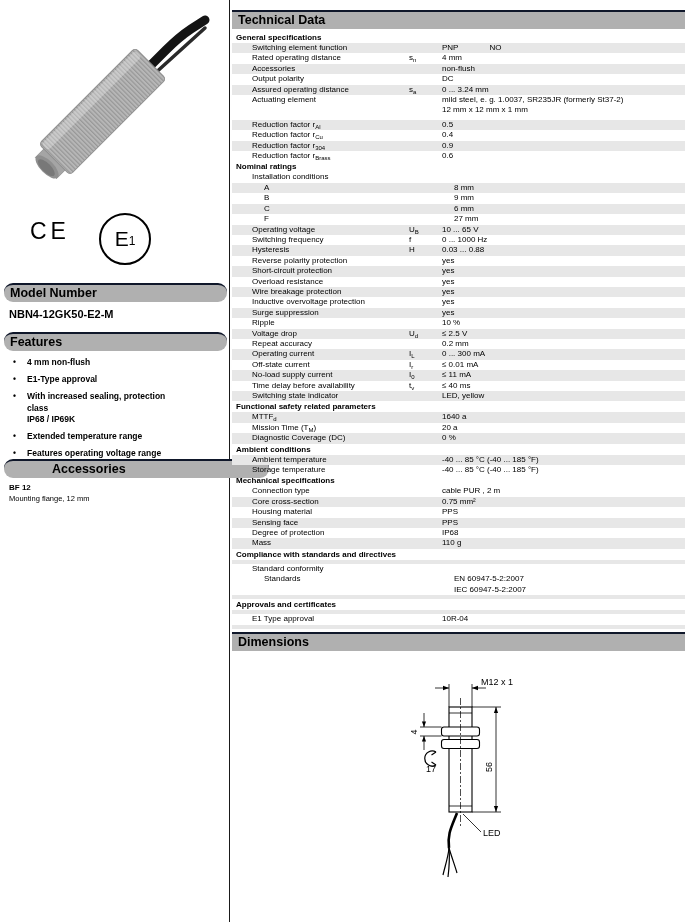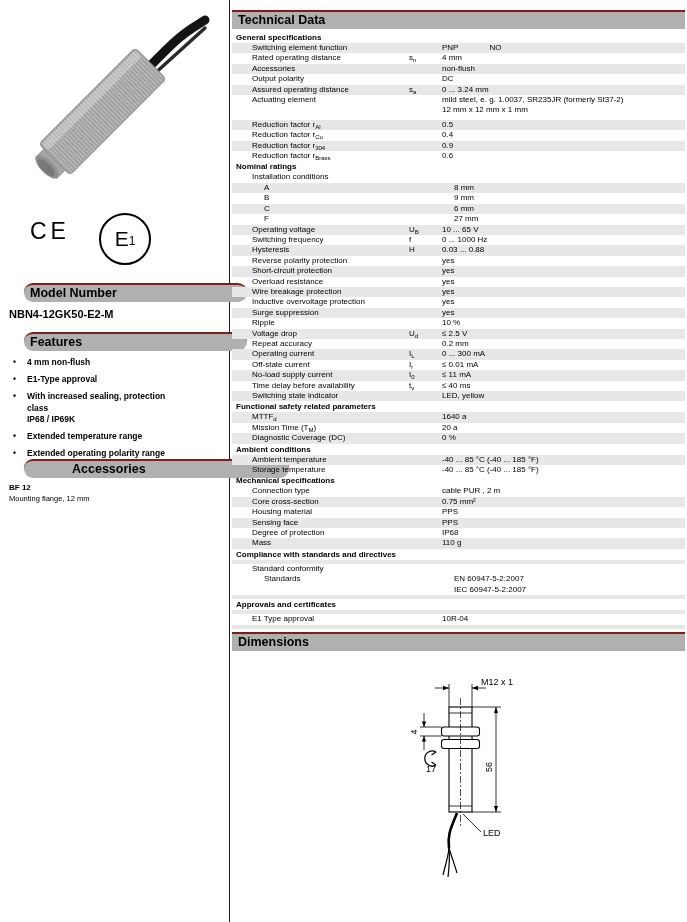--- a/index.html
+++ b/index.html
@@ -1,31 +1,31 @@
 <!DOCTYPE html>
 <html style="--bar: #b0b0b0; --shade: #e7e7e7;"><head>
 <meta charset="utf-8">
 <style>
   html,body{margin:0;padding:0;background:#fff;}
   .page{position:relative;width:687px;height:922px;background:#fff;overflow:hidden;
         font-family:"Liberation Sans",sans-serif;color:#000;}
   .divider{position:absolute;left:229px;top:0;bottom:0;width:1px;background:#1a1a1a;}
 
   
-  .bar{background:var(--bar,#b0b0b0);border-top:2px solid #7f1d1d;font-weight:bold;
+  .bar{background:var(--bar,#b0b0b0);border-top:2px solid #0f172a;font-weight:bold;
        font-size:12.5px;line-height:17px;height:17px;padding-left:6px;}
 
   
   .left-col{position:absolute;left:0;top:0;width:229px;}
   .photo{position:absolute;left:0;top:8px;width:229px;height:185px;}
   .ce-mark{position:absolute;left:30px;top:218px;font-size:23px;letter-spacing:4px;font-weight:400;}
   .e1-mark{position:absolute;left:99px;top:213px;width:48px;height:48px;border:2px solid #000;
            border-radius:50%;display:flex;align-items:center;justify-content:center;}
   .e1-mark .big{font-size:21px;} .e1-mark .small{font-size:12px;margin-top:4px;}
-  .lbar{position:absolute;left:24px;width:217px;border-radius:9px;}
+  .lbar{position:absolute;left:4px;width:217px;border-radius:9px;}
   .model-value{position:absolute;left:9px;top:308px;font-size:11px;font-weight:bold;}
   .features-list{position:absolute;left:9px;top:357px;width:212px;}
   .feat{display:flex;font-size:8.5px;font-weight:bold;line-height:11.5px;margin-bottom:5.5px;}
   .feat .dot{flex:0 0 14px;padding-left:4px;}
   .feat .txt{white-space:pre-line;}
   .acc-name{position:absolute;left:9px;top:483px;font-size:8px;font-weight:bold;}
   .acc-desc{position:absolute;left:9px;top:494px;font-size:7.5px;}
 
   
   .right-col{position:absolute;left:232px;top:10px;width:453px;}
@@ -99,21 +99,21 @@
           <span class="txt">With increased sealing, protection
 class
 IP68 / IP69K</span>
         </div>
         <div class="feat">
           <span class="dot">•</span>
           <span class="txt">Extended temperature range</span>
         </div>
         <div class="feat">
           <span class="dot">•</span>
-          <span class="txt">Extended operating polarity range</span>
+          <span class="txt">Features operating voltage range</span>
         </div>
       </div>
 
     <div class="bar lbar" style="top:459px;padding-left:48px;">Accessories</div>
     <div class="acc-name">BF 12</div>
     <div class="acc-desc">Mounting flange, 12 mm</div>
   </div>
 
   <div class="right-col">
     <div class="bar">Technical Data</div>

